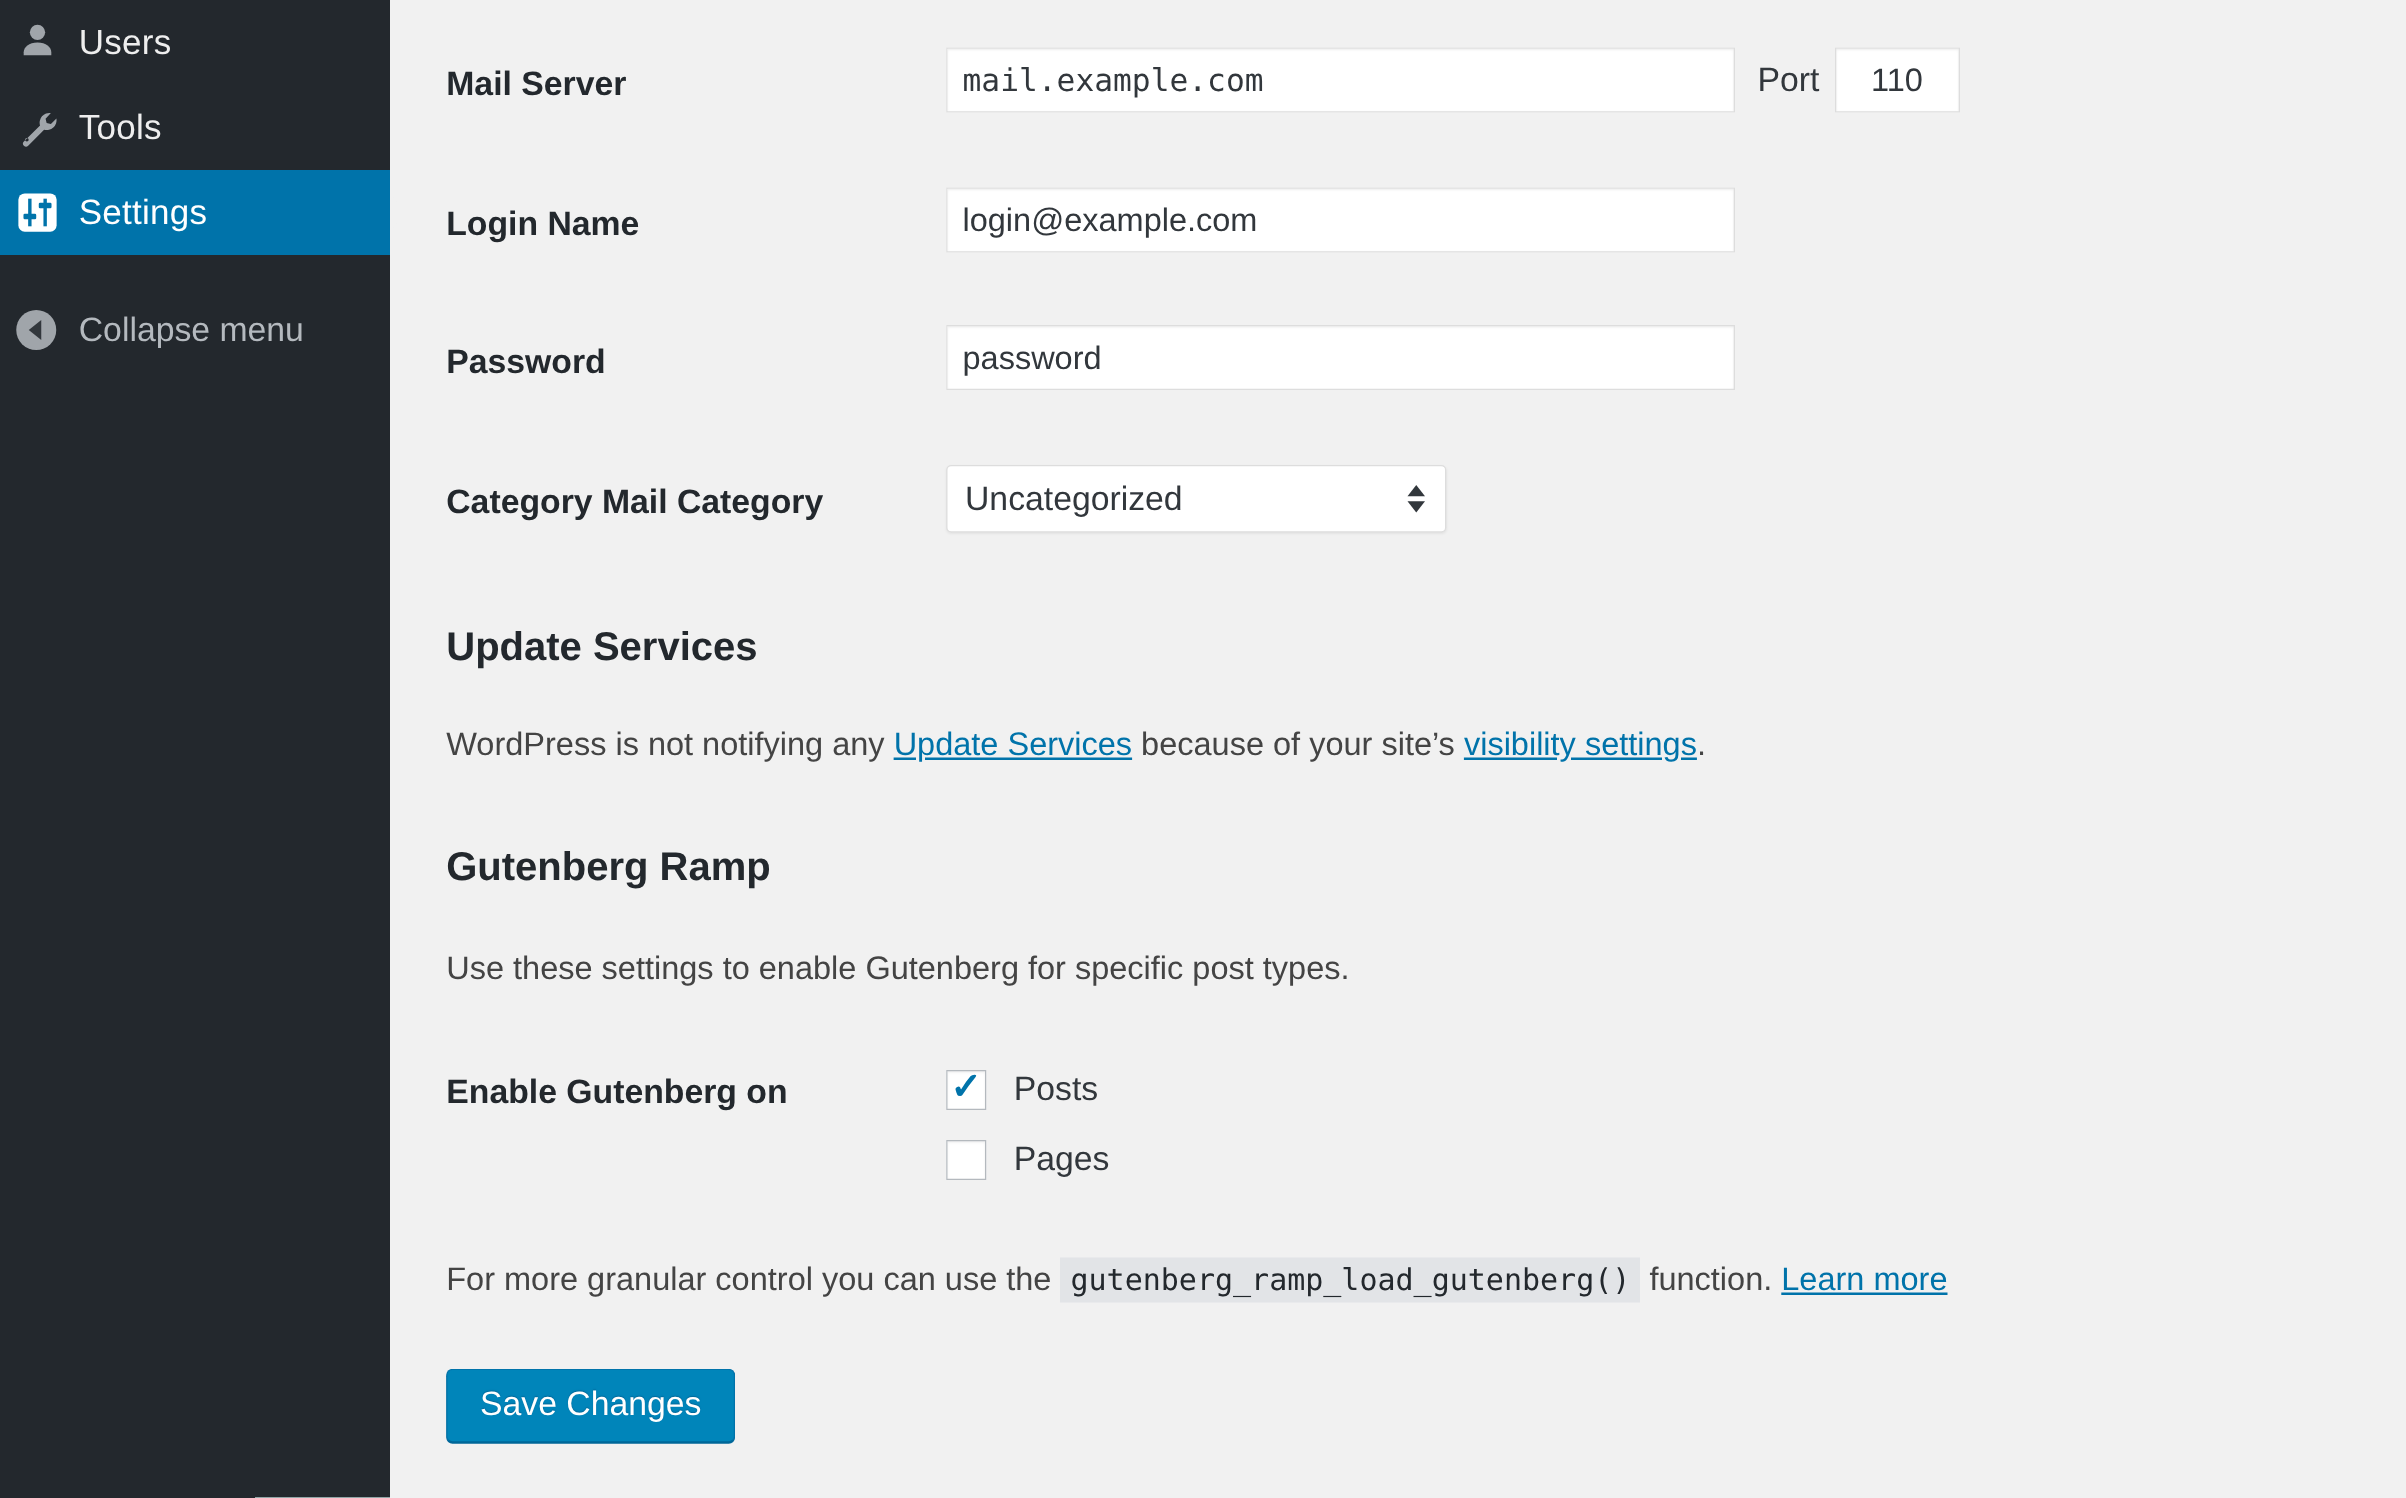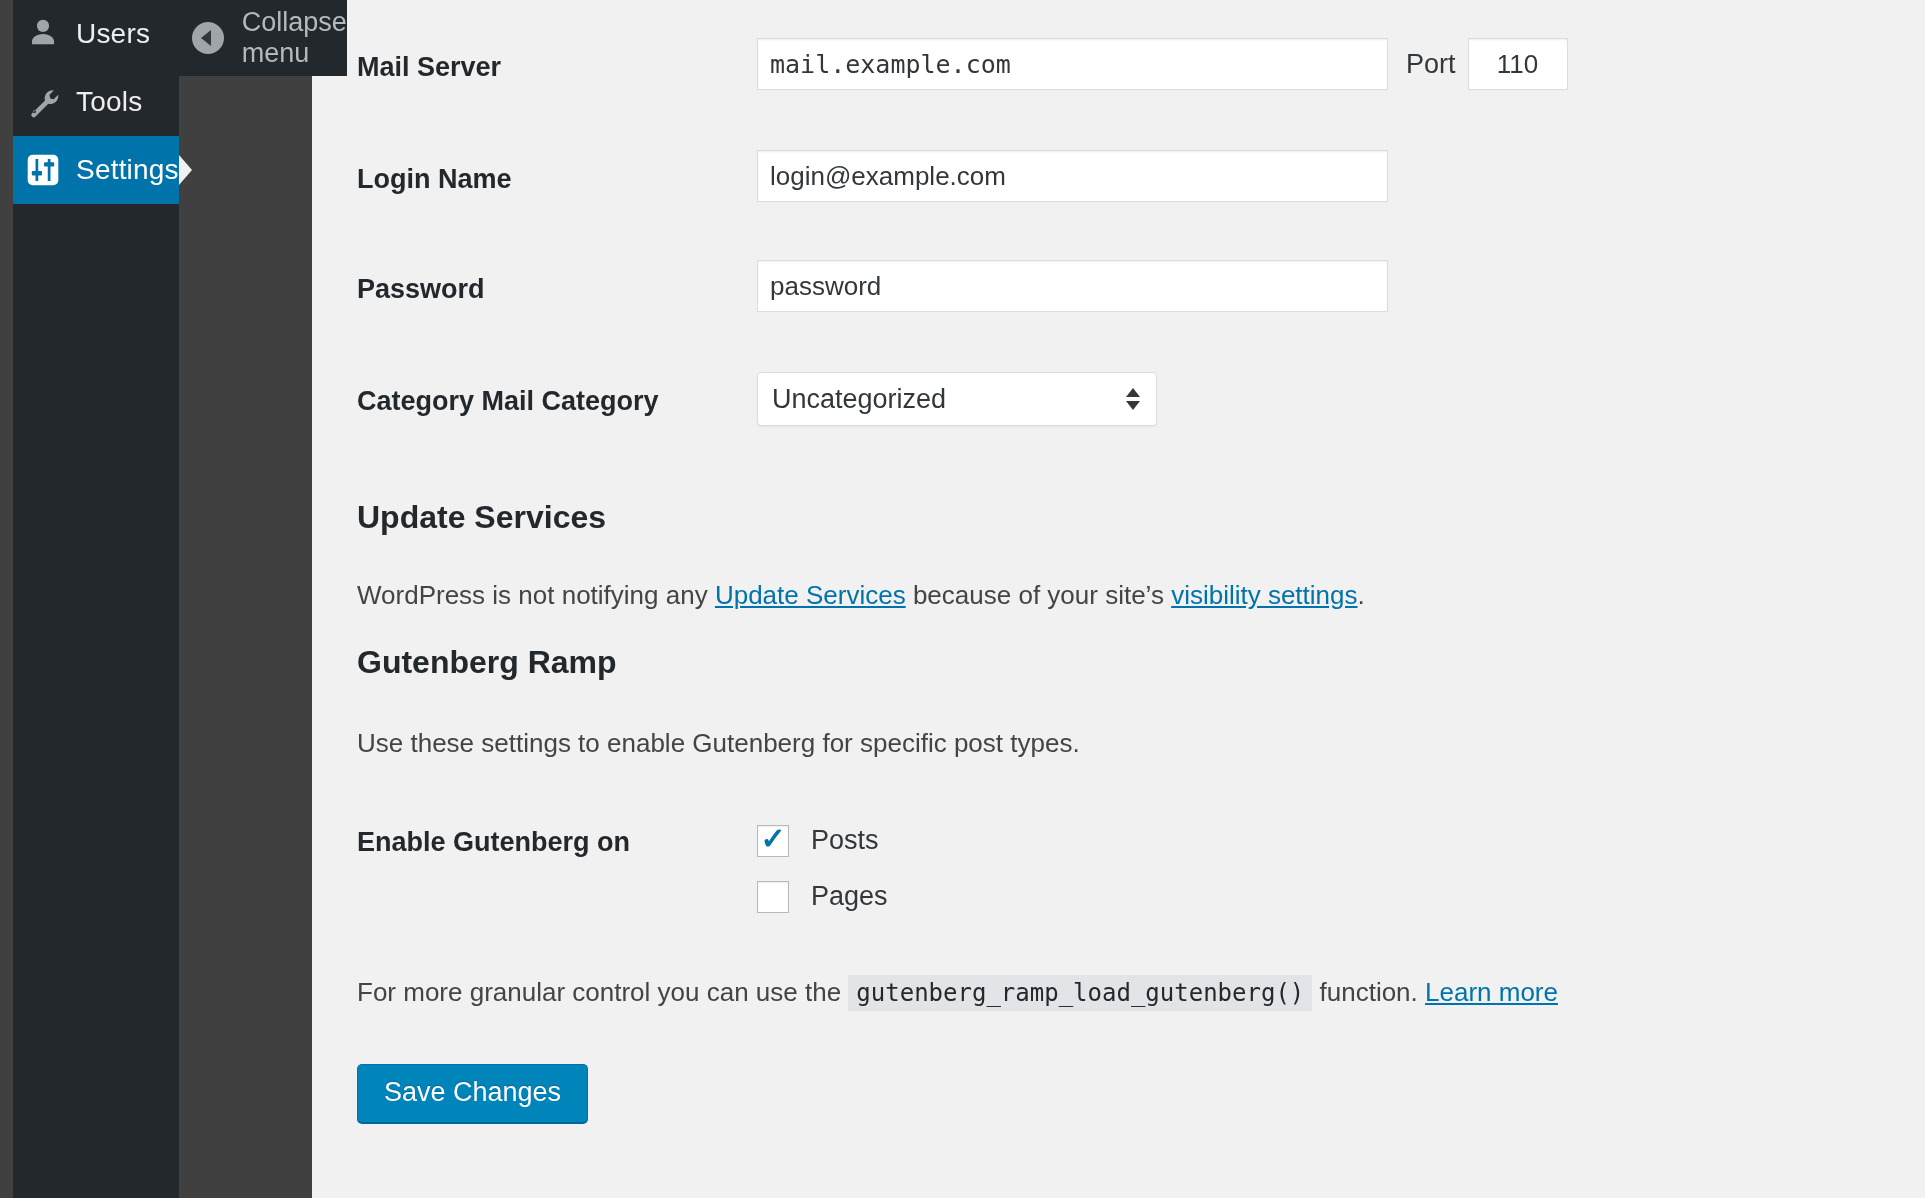--- a/index.html
+++ b/index.html
@@ -15,26 +15,25 @@
     width: 1925px;
     height: 1198px;
     display: flex;
     background: #f1f1f1;
   }
 
   
   #sidebar {
     width: 312px;
     flex: 0 0 312px;
-    background: #404040;
+    background: #0f766e;
     position: relative;
     z-index: 5;
     display: flex;
-    flex-direction: row;
-    padding-left: 13px;
+    flex-direction: column;
   }
   .top-menu { background: #23282d; }
   .menu-item {
     display: flex;
     align-items: center;
     height: 68px;
     padding-left: 13px;
     color: #eee;
     font-size: 28px;
     cursor: pointer;
@@ -85,21 +84,21 @@
   }
   .submenu-item.active {
     color: #ffffff;
     font-weight: bold;
   }
 
   .sidebar-spacer { flex: 1 1 auto; background: #23282d; }
 
   .collapse-row {
     display: flex;
-    align-items: center;
+    align-items: flex-end;
     height: 76px;
     padding-left: 13px;
     background: #23282d;
     cursor: pointer;
   }
   .collapse-icon-wrap {
     width: 50px; flex: 0 0 50px;
     display: flex; align-items: center;
   }
   .collapse-circle {
@@ -377,21 +376,21 @@
     </div>
 
     
     <h2 class="section-title" style="margin-top:72px;">Update Services</h2>
 
     <p class="body-text" style="margin-top:40px;">
       <span>WordPress is not notifying any </span><a class="link" href="#">Update Services</a><span> because of your site’s </span><a class="link" href="#">visibility settings</a><span>.</span>
     </p>
 
     
-    <h2 class="section-title" style="margin-top:28px;">Gutenberg Ramp</h2>
+    <h2 class="section-title" style="margin-top:59px;">Gutenberg Ramp</h2>
 
     <p class="body-text" style="margin-top:42px;">Use these settings to enable Gutenberg for specific post types.</p>
 
     <div class="form-row" style="margin-top:62px;">
       <div class="lbl" style="padding-top:2px;">Enable Gutenberg on</div>
       <div class="fld" style="flex-direction:column; align-items:flex-start;">
 
         <div class="cb-row">
           <span class="checkbox checked">
             <span class="tick">✓</span>

